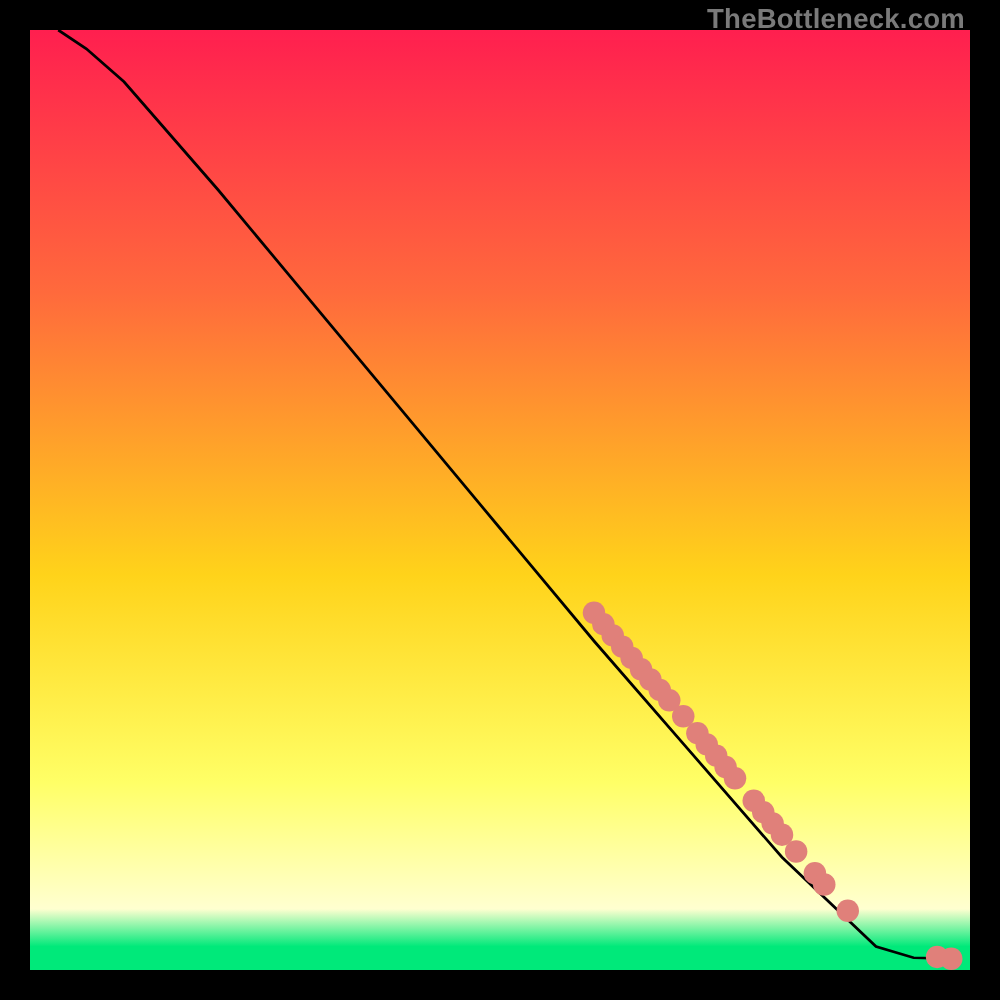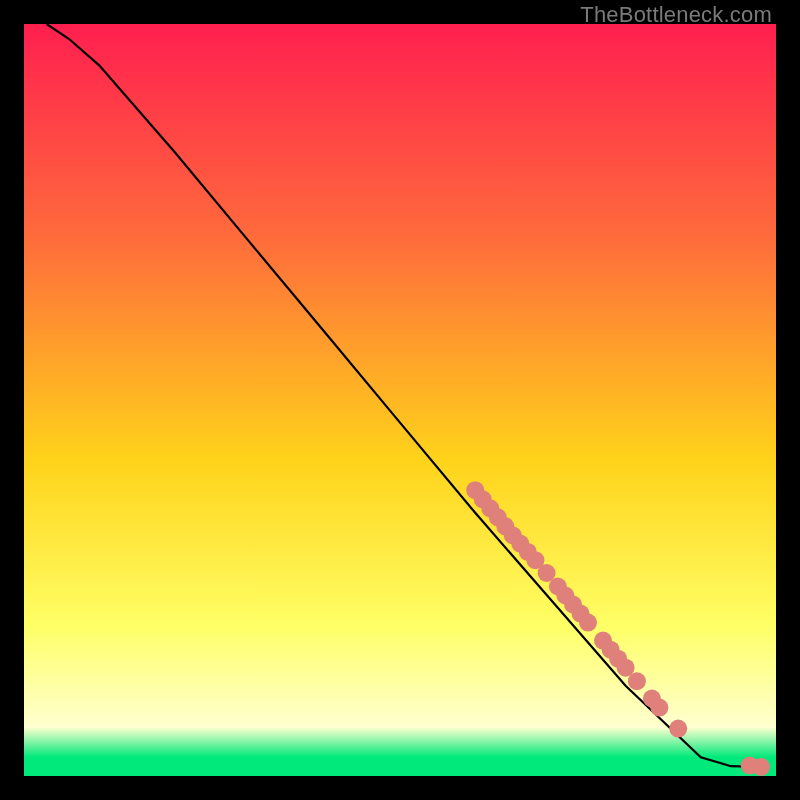--- a/index.html
+++ b/index.html
@@ -24,21 +24,21 @@
     top: 0;
     width: 100%;
     height: 100%;
   }
   .watermark {
     position: absolute;
     top: 2px;
     right: 28px;
     color: #7a7a7a;
     font-size: 22px;
-    font-weight: 400;
+    font-weight: 700;
     letter-spacing: 0.2px;
     user-select: none;
   }
   svg {
     position: absolute;
     left: 0;
     top: 0;
   }
 </style>
 </head>

